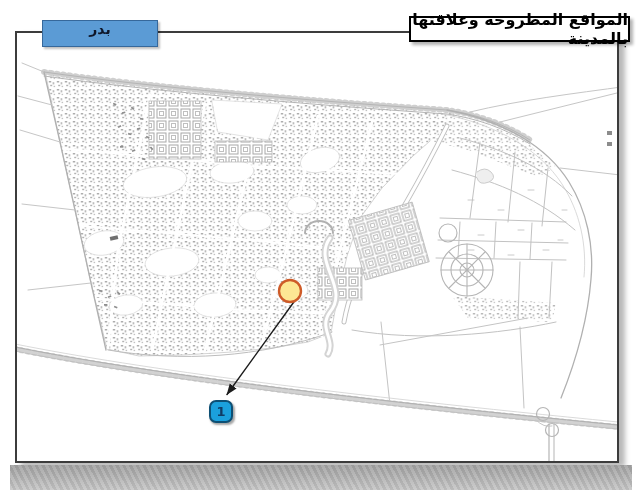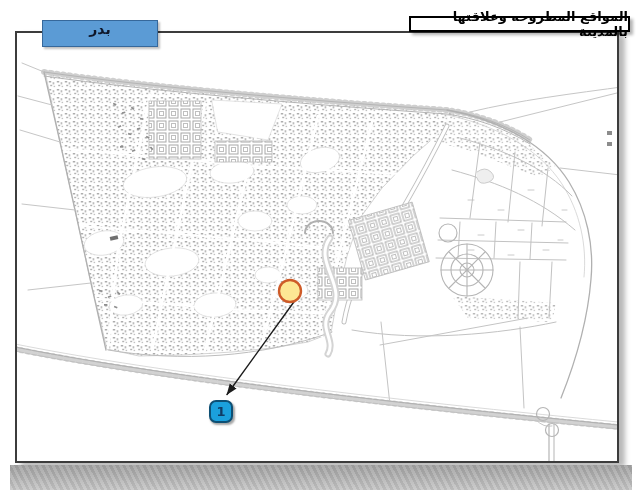--- a/index.html
+++ b/index.html
@@ -11,24 +11,24 @@
   .bottom-band{position:absolute;left:10px;top:465px;width:622px;height:25px;
          background:linear-gradient(180deg,#a2a2a2 0%,#b1b1b1 45%,#c6c6c6 100%);}
   .bottom-band::after{content:"";position:absolute;inset:0;
          background:repeating-linear-gradient(63deg,rgba(255,255,255,.10) 0 3px,rgba(0,0,0,.05) 3px 6px);}
   .map-svg{position:absolute;left:0;top:0;width:640px;height:500px;}
   .badr-box{position:absolute;left:42px;top:20px;width:116px;height:27px;
          background:#5b9bd5;border:1.5px solid #36689b;box-sizing:border-box;
          display:flex;align-items:flex-start;justify-content:center;
          font-size:14px;font-weight:bold;color:#0f172a;
          box-shadow:2px 2px 2px rgba(0,0,0,.25);}
-  .title-box{position:absolute;left:409px;top:16px;width:221px;height:16px;
+  .title-box{position:absolute;left:409px;top:16px;width:221px;height:26px;
          background:#fff;border:2px solid #000;box-sizing:border-box;
          display:flex;align-items:center;justify-content:center;
-         font-size:13px;font-weight:bold;color:#000;
+         font-size:16px;font-weight:bold;color:#000;
          box-shadow:3px 3px 3px rgba(0,0,0,.3);}
   .site-badge{position:absolute;left:209px;top:400px;width:24px;height:23px;
          background:#1ba0dc;border:2px solid #0d4f74;border-radius:7px;box-sizing:border-box;
          display:flex;align-items:center;justify-content:center;
          font-size:13px;font-weight:bold;color:#103c64;
          box-shadow:1.5px 2px 2px rgba(0,0,0,.35);}
 </style>
 </head>
 <body>
 

